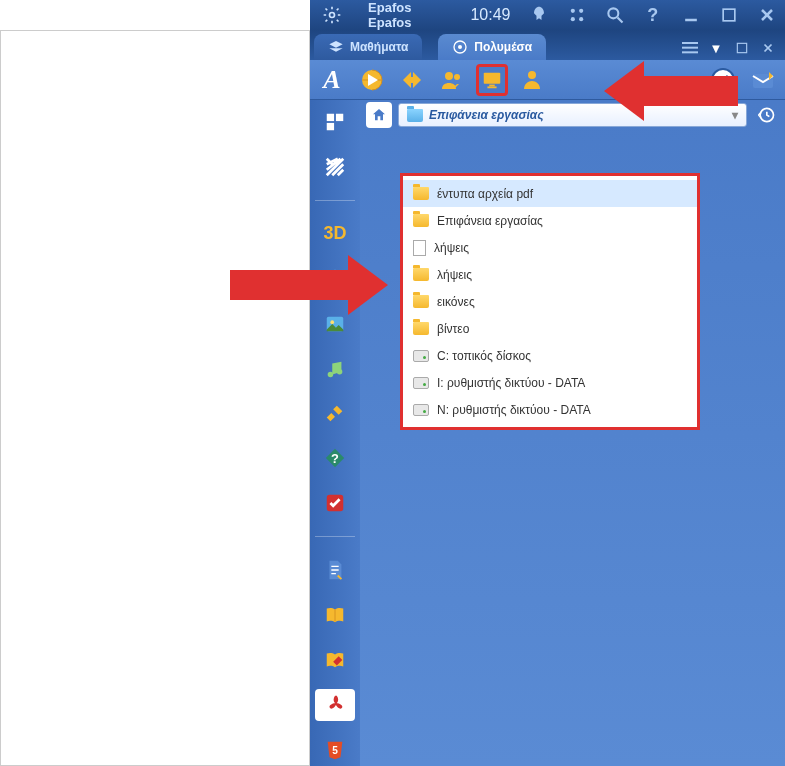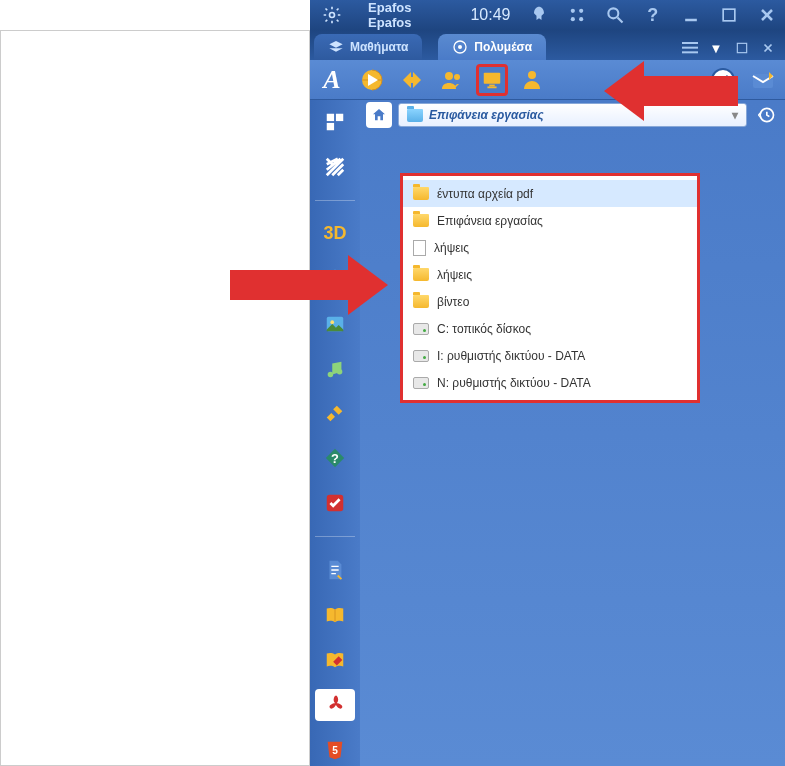--- a/index.html
+++ b/index.html
@@ -580,20 +580,24 @@
           <div class="item">
             <span class="doc-icon"></span>
             <span>λήψεις</span>
           </div>
           <div class="item">
             <span class="folder-icon"></span>
             <span>λήψεις</span>
           </div>
           <div class="item">
             <span class="folder-icon"></span>
+            <span>εικόνες</span>
+          </div>
+          <div class="item">
+            <span class="folder-icon"></span>
             <span>βίντεο</span>
           </div>
           <div class="item">
             <span class="drive-icon"></span>
             <span>C: τοπικός δίσκος</span>
           </div>
           <div class="item">
             <span class="drive-icon"></span>
             <span>I: ρυθμιστής δικτύου - DATA</span>
           </div>

